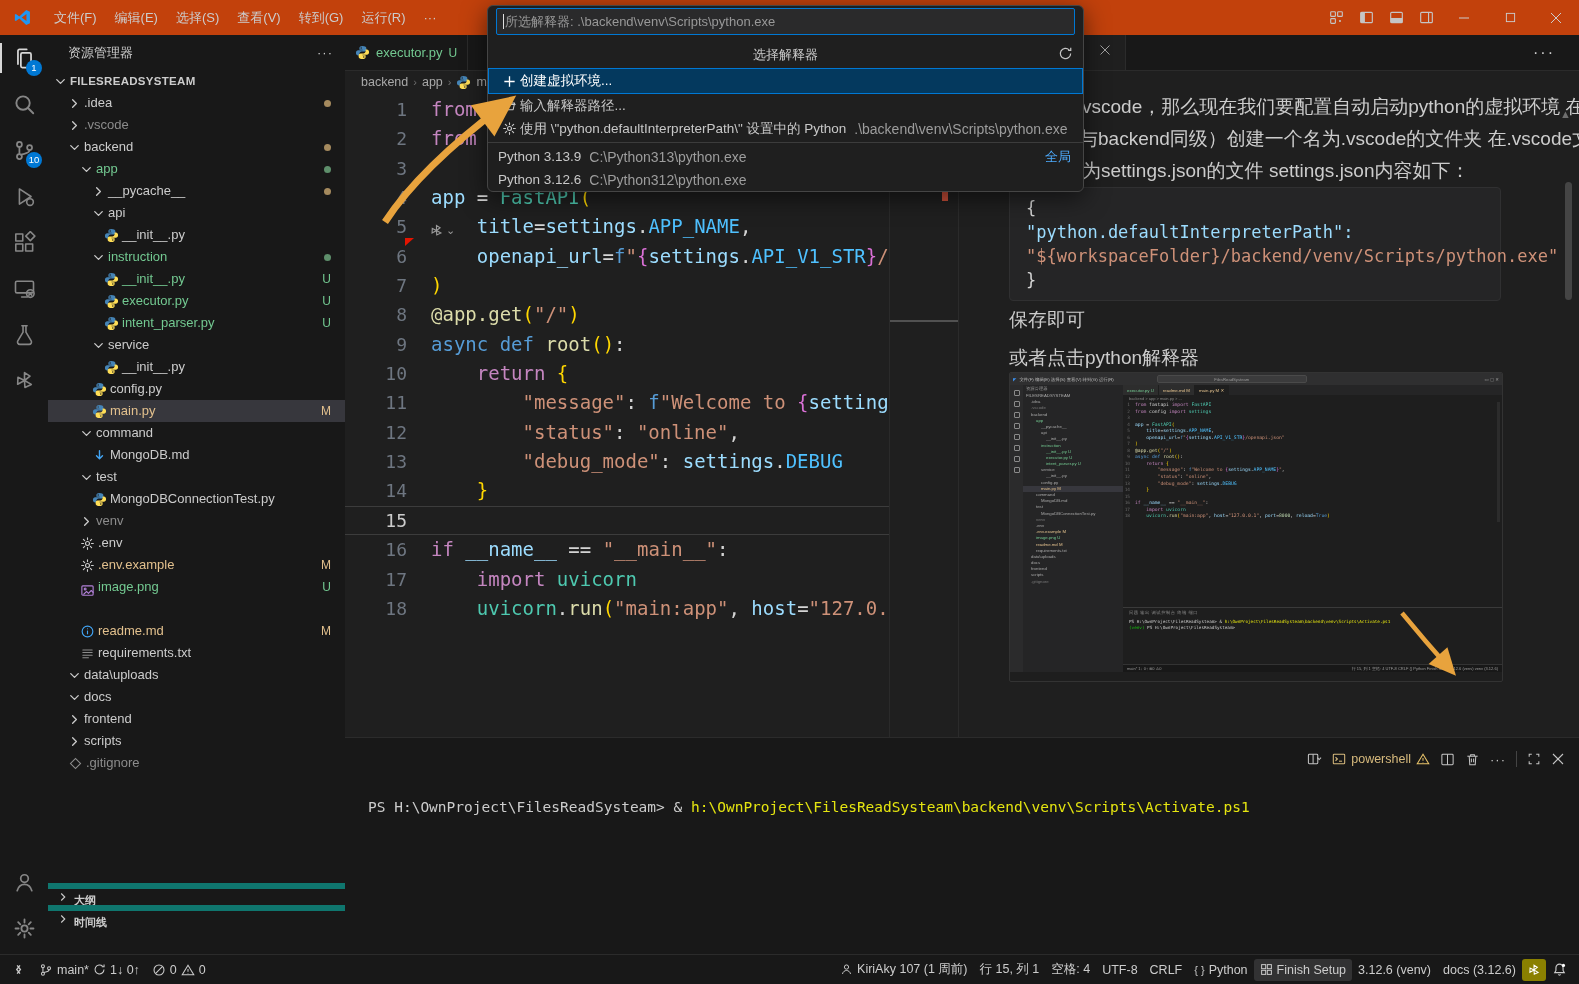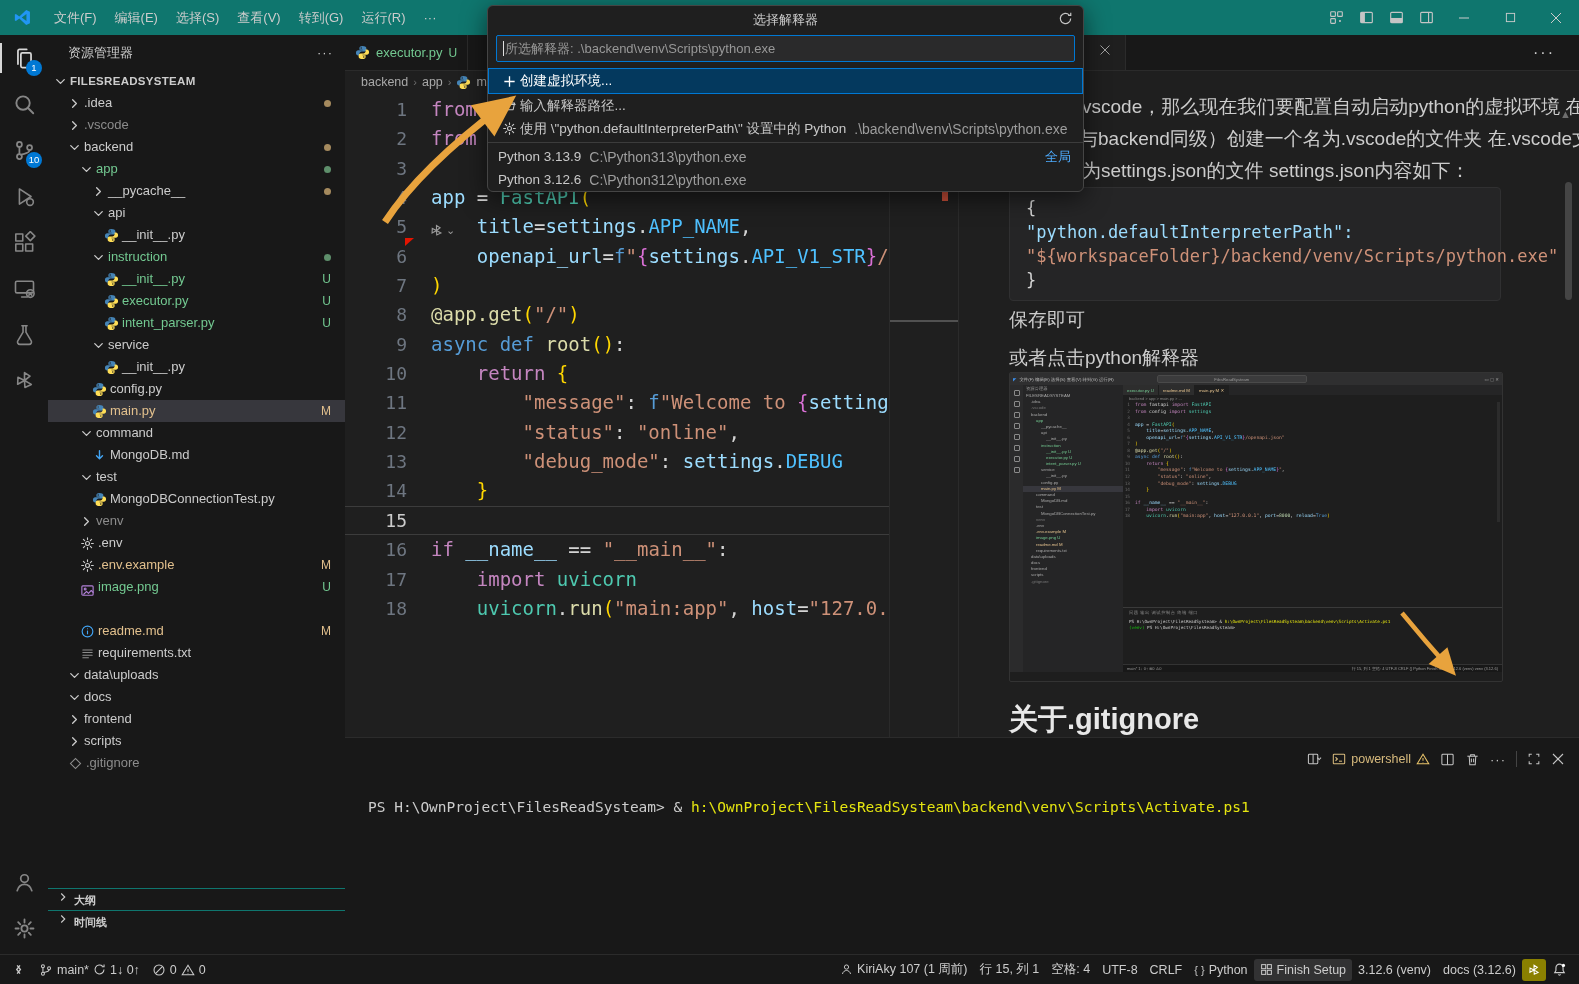--- a/index.html
+++ b/index.html
@@ -3,21 +3,21 @@
 <meta charset="utf-8">
 <style>
   html,body{margin:0;padding:0;background:#000;}
   #app{position:relative;width:1579px;height:984px;background:#1f1f1f;overflow:hidden;
        font-family:"Liberation Sans",sans-serif;color:#cccccc;font-size:13px;
        -webkit-font-smoothing:antialiased;}
   .ic{display:inline-flex;align-items:center;justify-content:center;vertical-align:middle;}
   .ic svg{display:block;}
 
   
-  #titlebar{position:absolute;left:0;top:0;width:100%;height:35px;background:#0f766e;
+  #titlebar{position:absolute;left:0;top:0;width:100%;height:35px;background:#c2410c;
             border-bottom:1px solid #2b2b2b;display:flex;align-items:center;}
   #logo{margin:0 14px 0 14px;}
   .menu-item{padding:0 9px;height:35px;line-height:35px;color:#cccccc;font-size:13px;cursor:default;}
   #titlebar-right{position:absolute;right:0;top:0;height:35px;display:flex;align-items:center;}
   .tb-icon{width:30px;height:35px;display:flex;align-items:center;justify-content:center;color:#c5c5c5;}
   .win-btn{width:46px;height:35px;display:flex;align-items:center;justify-content:center;color:#cccccc;}
 
   
   #activitybar{position:absolute;left:0;top:35px;width:48px;bottom:29px;background:#181818;
                border-right:1px solid #2b2b2b;}
@@ -35,21 +35,21 @@
   #sidebar-header .sp{flex:1;}
   .trow{height:22px;line-height:22px;display:flex;align-items:center;white-space:nowrap;position:relative;font-size:13px;}
   .trow.sel{background:#37373d;}
   .trow .chev{width:16px;display:inline-flex;justify-content:center;color:#cccccc;flex:0 0 16px;}
   .trow .ficon{width:18px;flex:0 0 18px;display:inline-flex;justify-content:center;}
   .tlabel{margin-left:2px;}
   .c-def{color:#cccccc;} .c-green{color:#73C991;} .c-yellow{color:#E2C08D;} .c-gray{color:#8c8c8c;}
   .t-right{position:absolute;right:14px;font-size:12px;}
   .dot{display:inline-block;width:7px;height:7px;border-radius:50%;}
   .dot.tan{background:#a58a5e;} .dot.green{background:#5e8f6b;}
-  .side-sec{height:22px;line-height:22px;border-top:1px solid #0f766e;display:flex;align-items:center;
+  .side-sec{height:22px;line-height:22px;border-top:6px solid #0f766e;display:flex;align-items:center;
             font-size:11px;font-weight:bold;color:#cccccc;padding-left:8px;gap:4px;}
 
   
   #editor1{position:absolute;left:345px;top:35px;width:613px;bottom:247px;background:#1f1f1f;overflow:hidden;}
   #tabbar1{height:35px;background:#181818;border-bottom:1px solid #2b2b2b;display:flex;}
   .etab{height:35px;display:flex;align-items:center;padding:0 10px;gap:6px;background:#181818;
         border-right:1px solid #2b2b2b;font-size:13px;}
   #breadcrumb{height:22px;display:flex;align-items:center;gap:5px;padding-left:16px;font-size:12.5px;color:#a9a9a9;}
   #breadcrumb .bsep{color:#6e6e6e;font-size:11px;}
   #code{position:absolute;left:0;top:57px;right:68px;bottom:0;padding-top:3px;overflow:hidden;
@@ -788,21 +788,20 @@
     <div id="mini-status">
       <span>main*  1↓ 0↑  ⊗0 ⚠0</span>
               <span>行 15, 列 1  空格: 4  UTF-8  CRLF  {} Python  Finish Setup  3.12.6 (venv)  venv (3.12.6)</span>
     </div>
   </div>
   <svg style="position:absolute;left:0;top:0;width:492px;height:308px;pointer-events:none;">
     <path d="M392 240 Q415 268 440 296" stroke="#E8A33D" stroke-width="4.5" fill="none" marker-end="url(#ah)"></path>
   </svg>
         </div>
 
-      <div id="pv-h2">关于.gitignore</div>
 
       <div id="pv-up">▲</div>
       <div id="pv-scroll">
           <div id="pv-thumb"></div>
         </div>
     </div>
   </div>
 
   <div id="panel">
     <div id="panel-right">
@@ -945,34 +944,34 @@
         <svg width="15" height="15" viewBox="0 0 16 16" fill="none" stroke="currentColor" stroke-width="1.2">
             <path d="M8 2.2a3.8 3.8 0 0 0-3.8 3.8v3L2.9 11.3h10.2L11.8 9V6A3.8 3.8 0 0 0 8 2.2z"></path>
             <path d="M6.8 13.2a1.3 1.3 0 0 0 2.4 0"></path>
             <circle cx="12.2" cy="3.6" r="1.7" fill="#ffffff" stroke="none"></circle>
           </svg>
       </span>
     </div>
   </div>
 
   <div id="quickpick">
+    <div id="qp-inputwrap">
+      <div id="qp-input">
+        <span class="caret"></span>
+        <span>所选解释器: .\backend\venv\Scripts\python.exe</span>
+      </div>
+    </div>
     <div id="qp-title">
       <span>选择解释器</span>
       <span id="qp-refresh" class="ic">
         <svg width="15" height="15" viewBox="0 0 16 16" fill="none" stroke="currentColor" stroke-width="1.3">
             <path d="M13.5 8a5.5 5.5 0 1 1-1.6-3.9"></path>
             <path d="M13.6 1.8v2.8h-2.8"></path>
           </svg>
       </span>
-    </div>
-    <div id="qp-inputwrap">
-      <div id="qp-input">
-        <span class="caret"></span>
-        <span>所选解释器: .\backend\venv\Scripts\python.exe</span>
-      </div>
     </div>
     <div id="qp-list">
         <div class="qp-row selected">
           <span class="qic ic">
             <svg width="15" height="15" viewBox="0 0 16 16" stroke="currentColor" stroke-width="1.4">
               <path d="M8 2.5v11M2.5 8h11"></path>
             </svg>
           </span>
           <span>创建虚拟环境...</span>
         </div>

